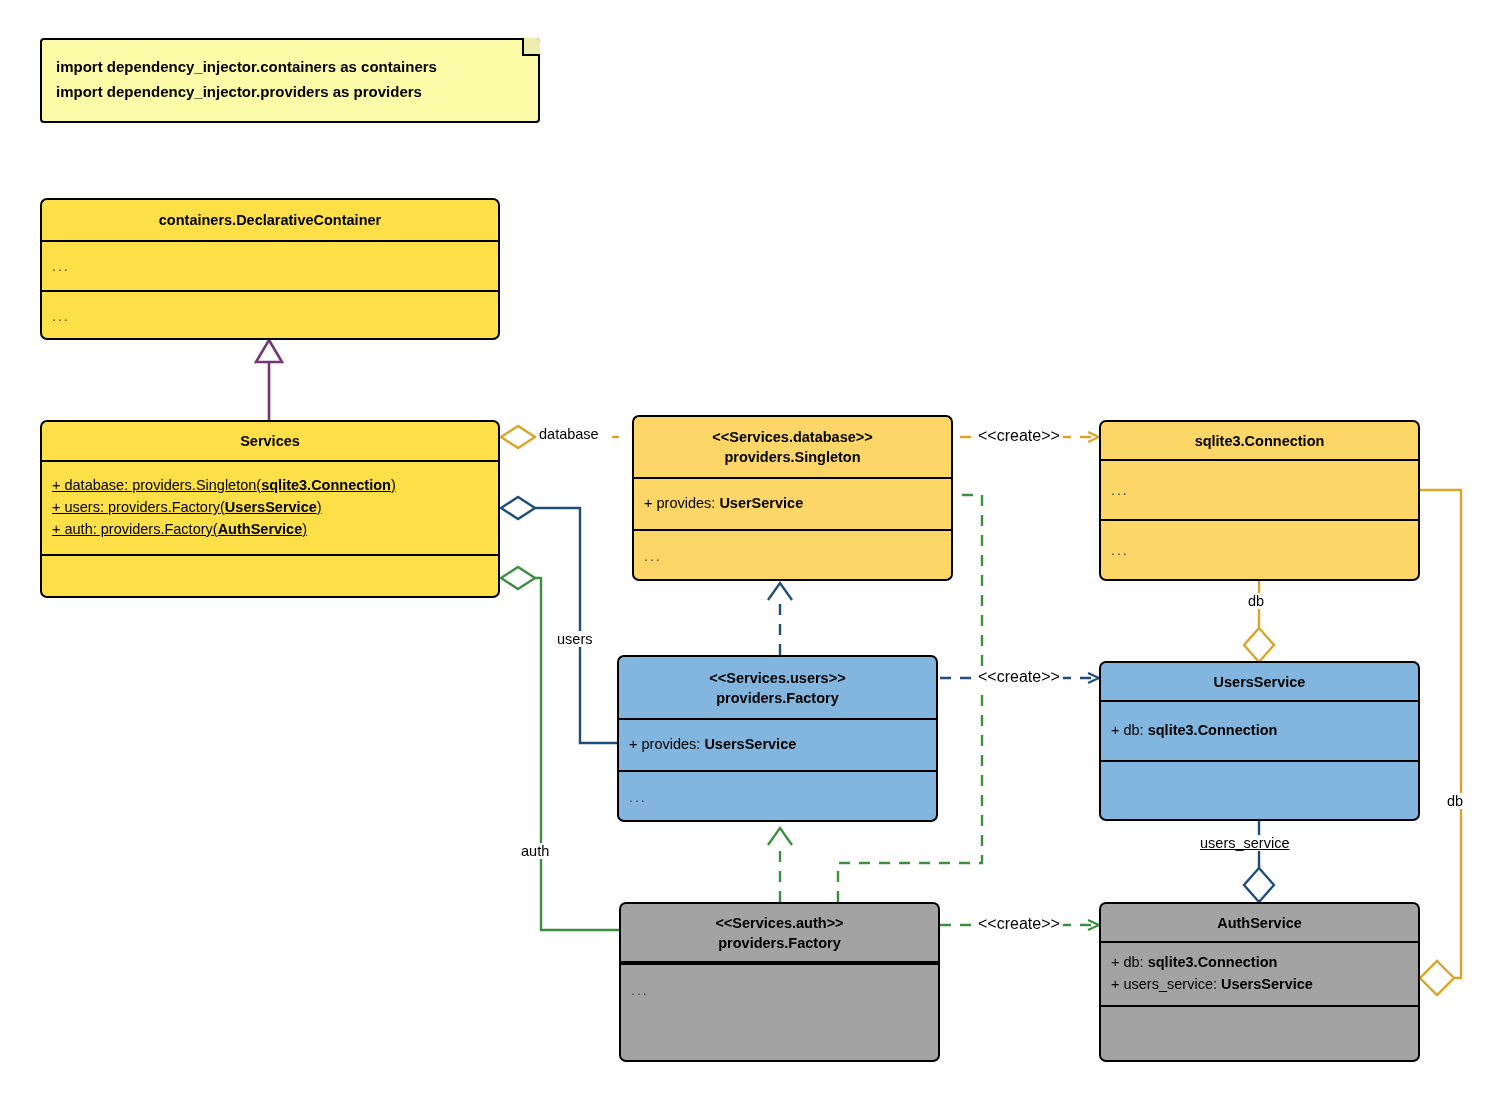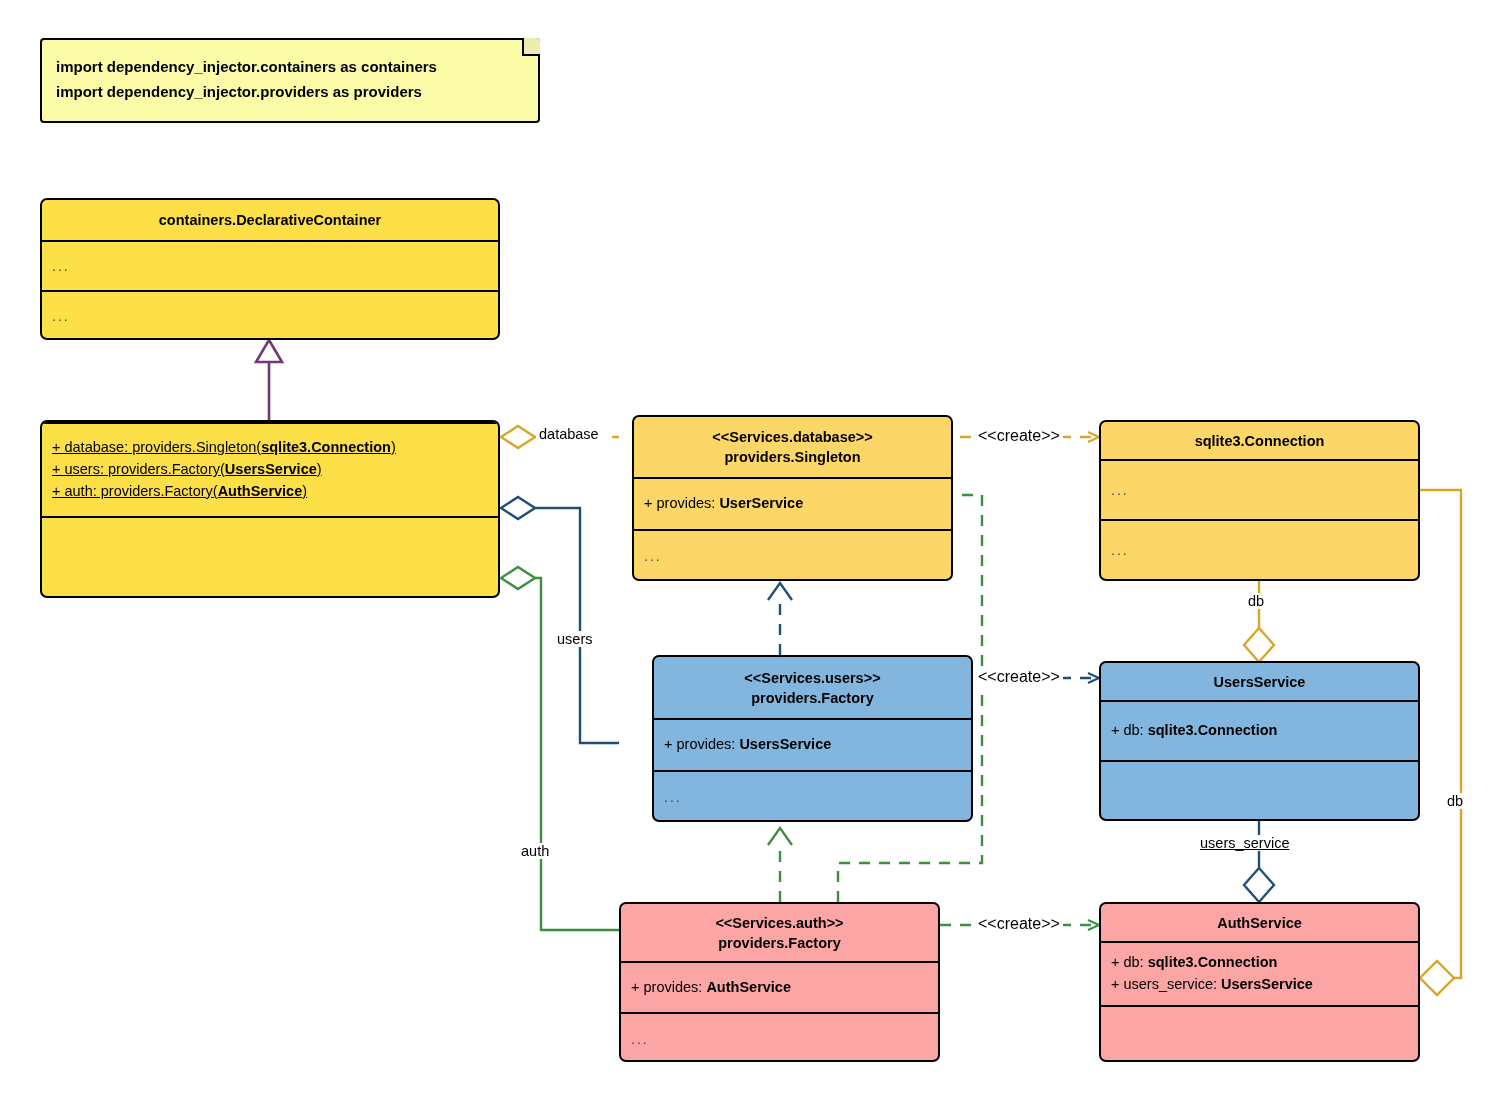--- a/index.html
+++ b/index.html
@@ -67,21 +67,21 @@
   }
   .umlbox .cmp .row{white-space:nowrap;}
   .umlbox .cmp .row b{font-weight:bold;}
   .umlbox .cmp .dots{color:#444;letter-spacing:2px;font-size:14px;}
   .static-attrs .row{ text-decoration:underline; }
 
   
   .purple{background:#fde047;}
   .yellow{background:#FCD667;}
   .blue  {background:#82B6DF;}
-  .green {background:#fca5a5;}
+  .green {background:#a3a3a3;}
 
   
   .elabel{
     position:absolute;
     font-size:14.5px;
     color:#000;
     background:#ffffff;
     padding:0 3px;
     white-space:nowrap;
     z-index:6;
@@ -185,20 +185,21 @@
     <div class="cmp" style="height:48px;">
       <div class="row dots">...</div>
     </div>
     <div class="sep"></div>
     <div class="cmp" style="height:48px;">
       <div class="row dots">...</div>
     </div>
   </div>
 
   <div class="umlbox purple" style="left:40px;top:420px;width:460px;height:178px;">
+    <div class="hdr" style="height:38px;">Services</div>
     <div class="sep"></div>
     <div class="cmp static-attrs" style="height:92px;border-radius:16px;">
       <div class="row"><span>+ database: providers.Singleton(</span><b>sqlite3.Connection</b><span>)</span></div>
       <div class="row"><span>+ users: providers.Factory(</span><b>UsersService</b><span>)</span></div>
       <div class="row"><span>+ auth: providers.Factory(</span><b>AuthService</b><span>)</span></div>
     </div>
     <div class="sep"></div>
     <div class="cmp" style="height:42px;">
       <div class="row"></div>
     </div>
@@ -224,21 +225,21 @@
     <div class="sep"></div>
     <div class="cmp" style="height:58px;">
       <div class="row dots">...</div>
     </div>
     <div class="sep"></div>
     <div class="cmp" style="height:58px;">
       <div class="row dots">...</div>
     </div>
   </div>
 
-  <div class="umlbox blue" style="left:652px;top:655px;width:321px;height:167px;">
+  <div class="umlbox blue" style="left:617px;top:655px;width:321px;height:167px;">
     <div class="hdr" style="height:61px;">
       <span>&lt;&lt;Services.users&gt;&gt;</span>
       <span>providers.Factory</span>
     </div>
     <div class="sep"></div>
     <div class="cmp" style="height:50px;">
       <div class="row"><span>+ provides: </span><b>UsersService</b></div>
     </div>
     <div class="sep"></div>
     <div class="cmp" style="height:50px;">
@@ -257,23 +258,20 @@
       <div class="row"></div>
     </div>
   </div>
 
   <div class="umlbox green" style="left:619px;top:902px;width:321px;height:160px;">
     <div class="hdr" style="height:57px;">
       <span>&lt;&lt;Services.auth&gt;&gt;</span>
       <span>providers.Factory</span>
     </div>
     <div class="sep"></div>
-    <div class="cmp" style="height:49px;">
-      <div class="row"><span>+ provides: </span><b>AuthService</b></div>
-    </div>
     <div class="sep"></div>
     <div class="cmp" style="height:50px;">
       <div class="row dots">...</div>
     </div>
   </div>
 
   <div class="umlbox green" style="left:1099px;top:902px;width:321px;height:160px;">
     <div class="hdr" style="height:37px;">AuthService</div>
     <div class="sep"></div>
     <div class="cmp" style="height:62px;">

